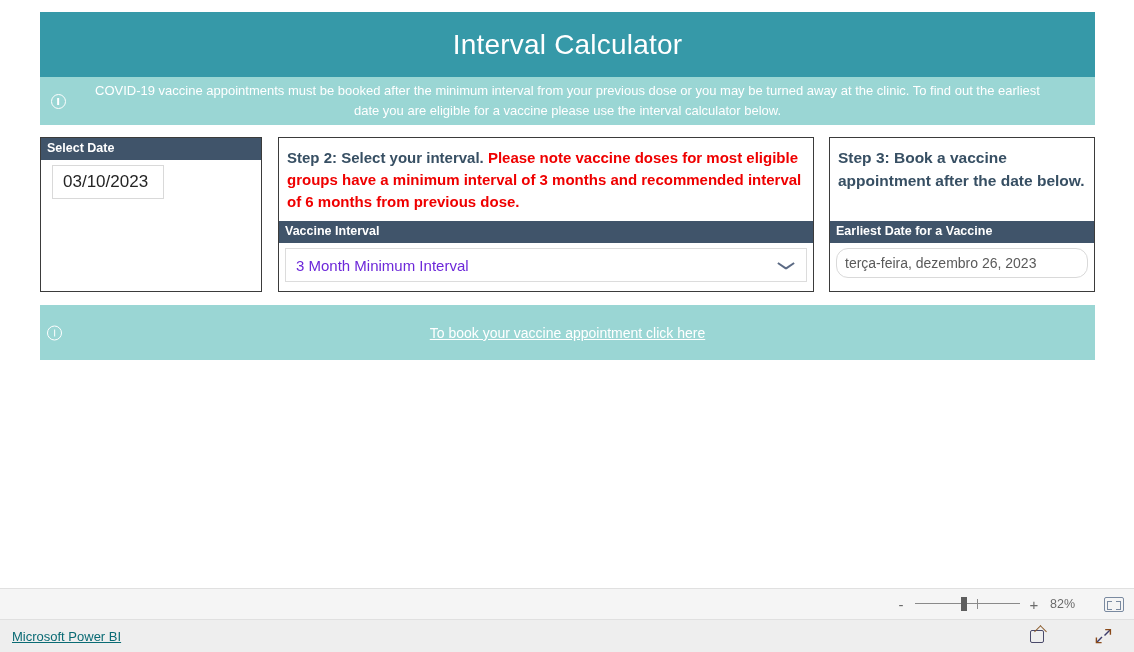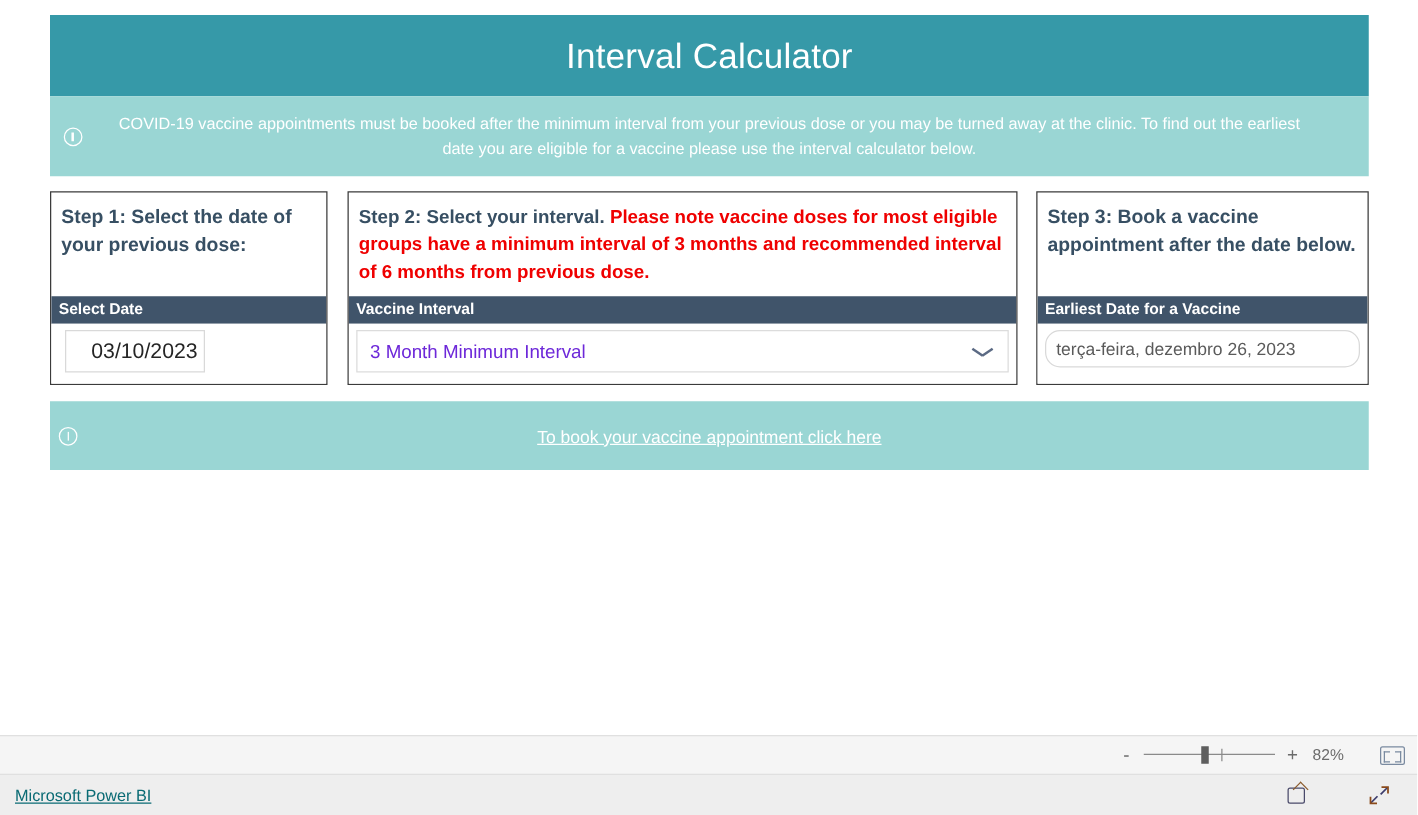--- a/index.html
+++ b/index.html
@@ -39,21 +39,21 @@
     color: #ffffff;
     font-size: 28px;
     font-weight: 400;
     letter-spacing: 0.2px;
     line-height: 1;
   }
 
   
   .info-banner {
     width: 100%;
-    height: 64px;
+    height: 48px;
     background: #9ad6d4;
     position: relative;
     box-sizing: border-box;
     display: flex;
     align-items: center;
   }
   .info-banner .info-icon-wrap {
     position: absolute;
     left: 7px;
     top: 50%;
@@ -143,21 +143,21 @@
 
   .text-input {
     border: 1px solid #d9d9d9;
     background: #ffffff;
     height: 34px;
     box-sizing: border-box;
     display: flex;
     align-items: center;
     font-size: 17px;
     color: #252525;
-    padding-left: 20px;
+    padding-left: 10px;
   }
   .text-input.date-input {
     width: 112px;
     margin-left: 5px;
   }
   .text-input.earliest-input {
     width: 100%;
     font-size: 14px;
     color: #5a5a5a;
     height: 30px;
@@ -364,21 +364,20 @@
     <div class="info-banner">
       <div class="info-icon-wrap">
         <div class="info-glyph"></div>
       </div>
       <div class="info-text">COVID-19 vaccine appointments must be booked after the minimum interval from your previous dose or you may be turned away at the clinic. To find out the earliest date you are eligible for a vaccine please use the interval calculator below.</div>
     </div>
 
     <div class="steps-row">
 
       <div class="card card-step1">
-        <div class="card-heading">Step 1: Select the date of your previous dose:</div>
         <div class="field-header">Select Date</div>
         <div class="field-body">
           <div class="text-input date-input">03/10/2023</div>
         </div>
       </div>
 
       <div class="card card-step2">
         <div class="card-heading sub2"><span>Step 2: Select your interval. </span><span class="warn">Please note vaccine doses for most eligible groups have a minimum interval of 3 months and recommended interval of 6 months from previous dose.</span></div>
         <div class="field-header">Vaccine Interval</div>
         <div class="field-body">

